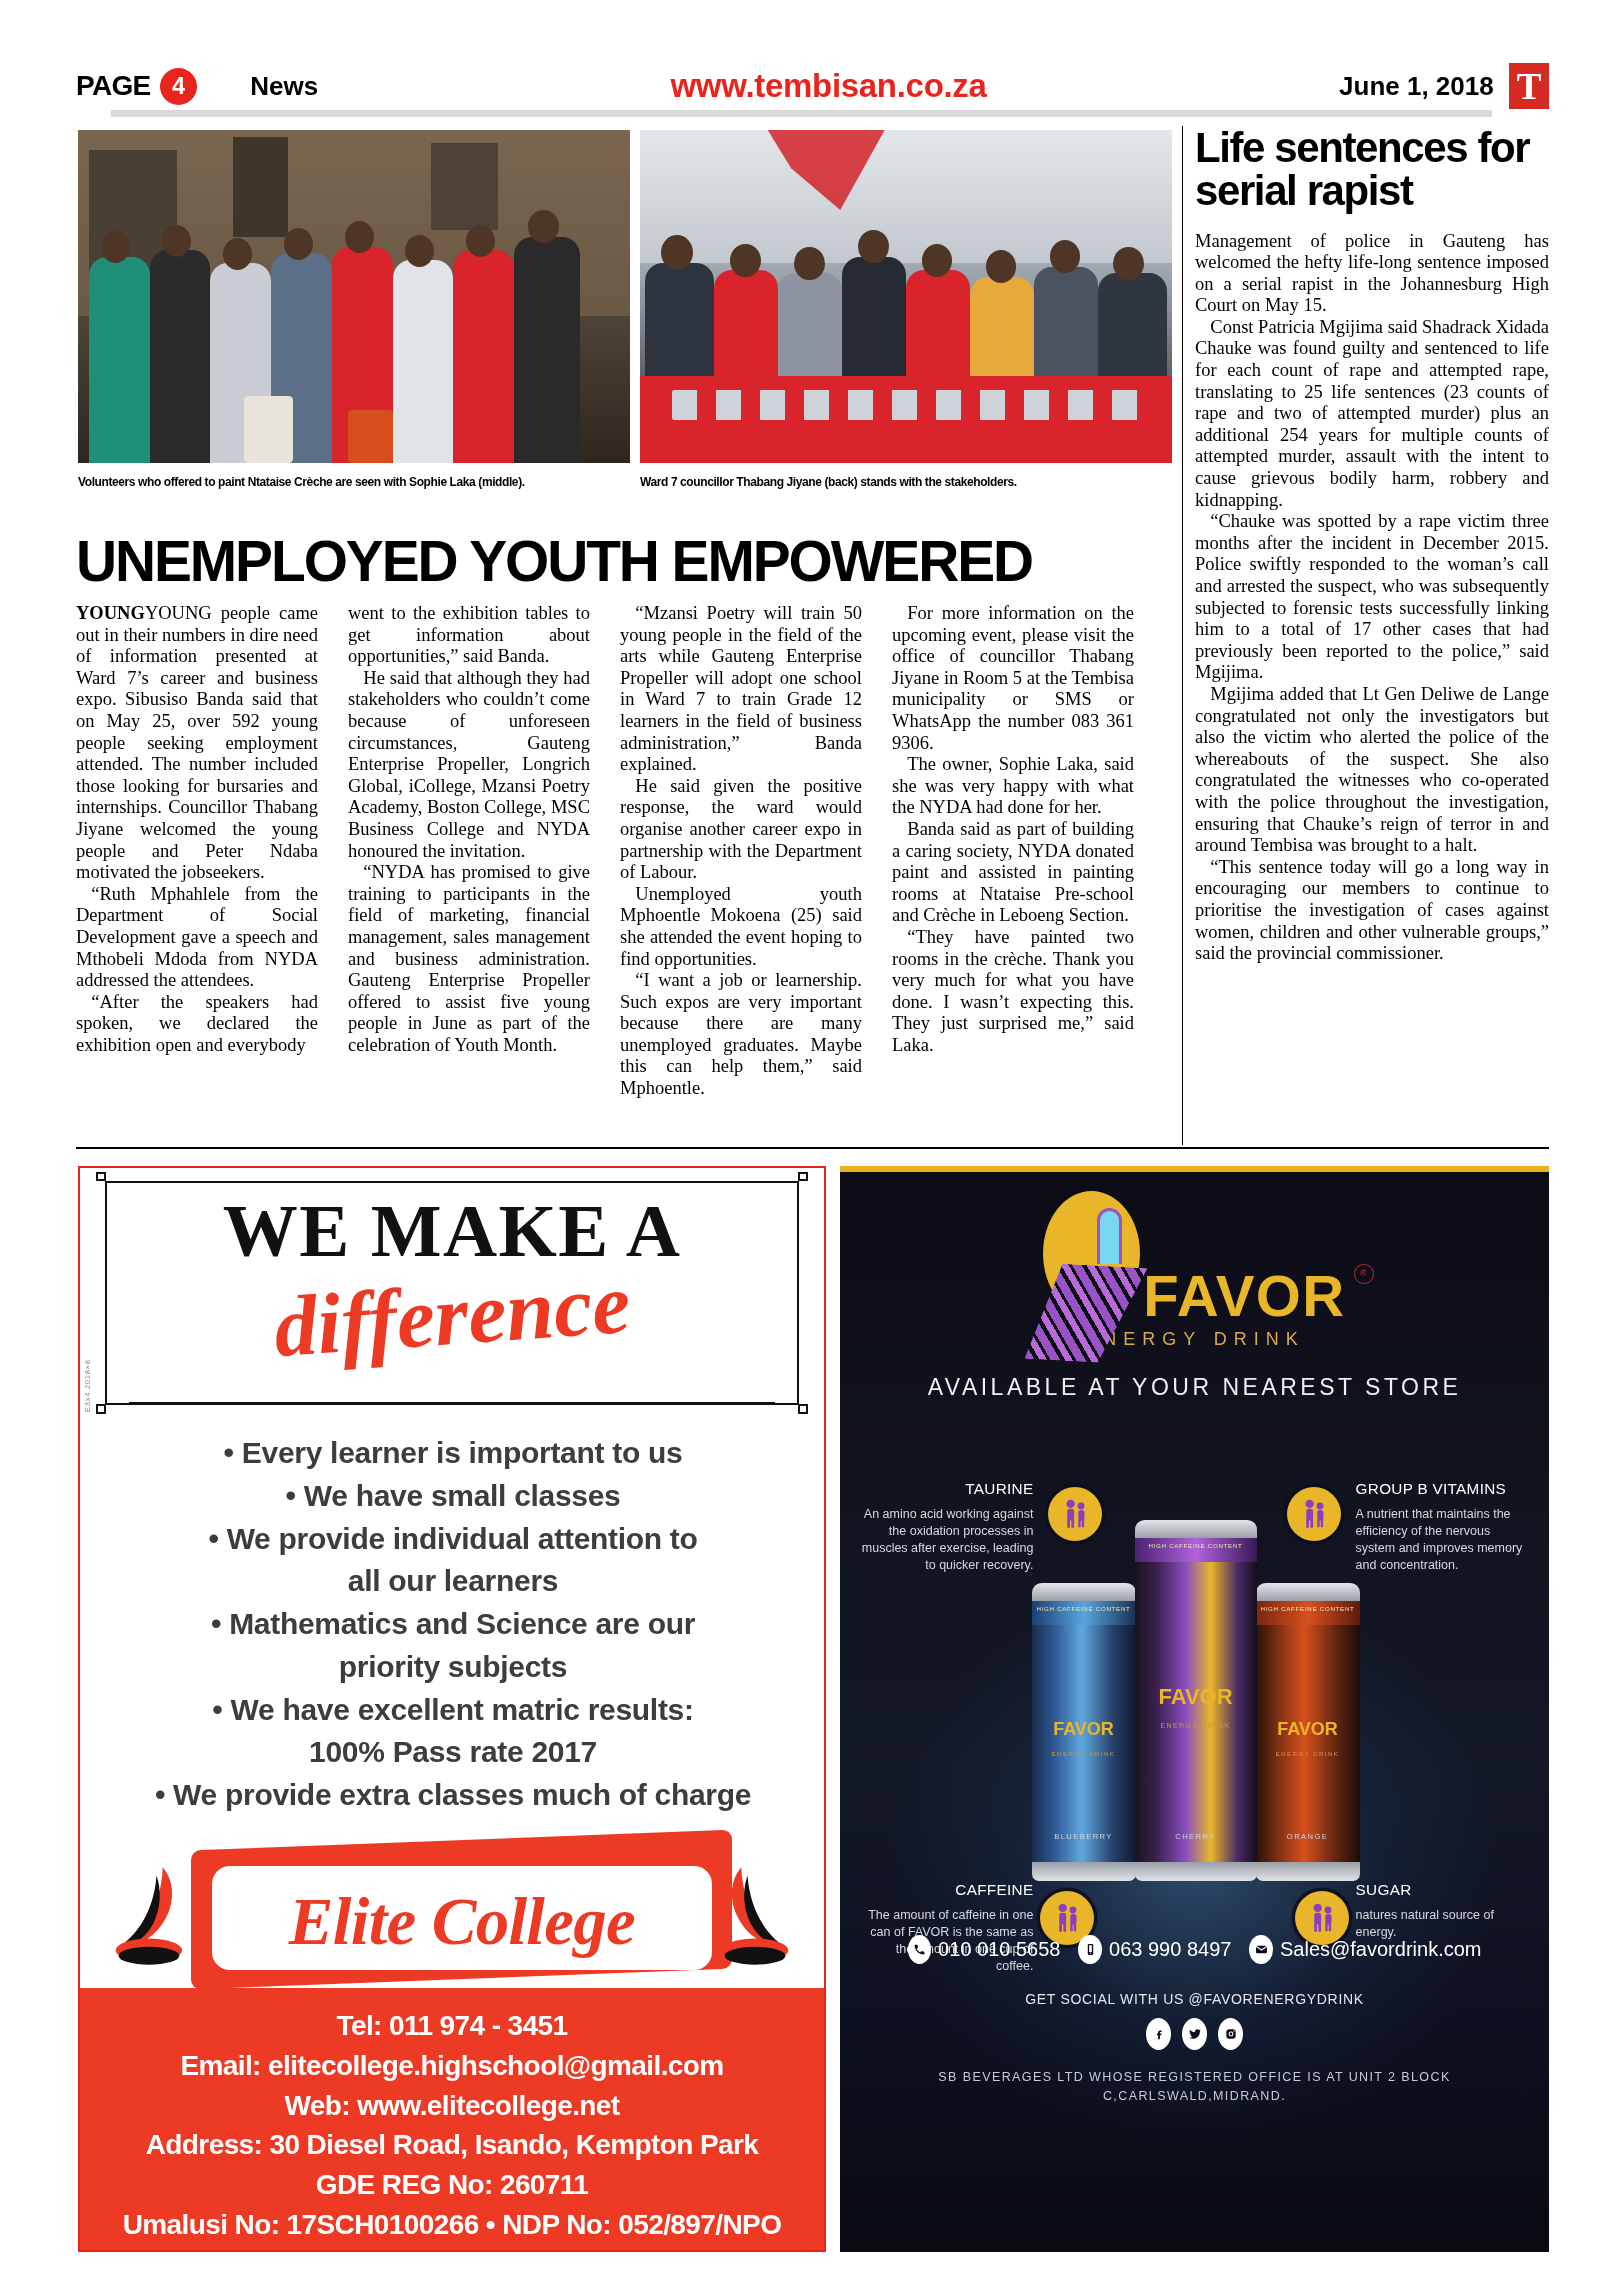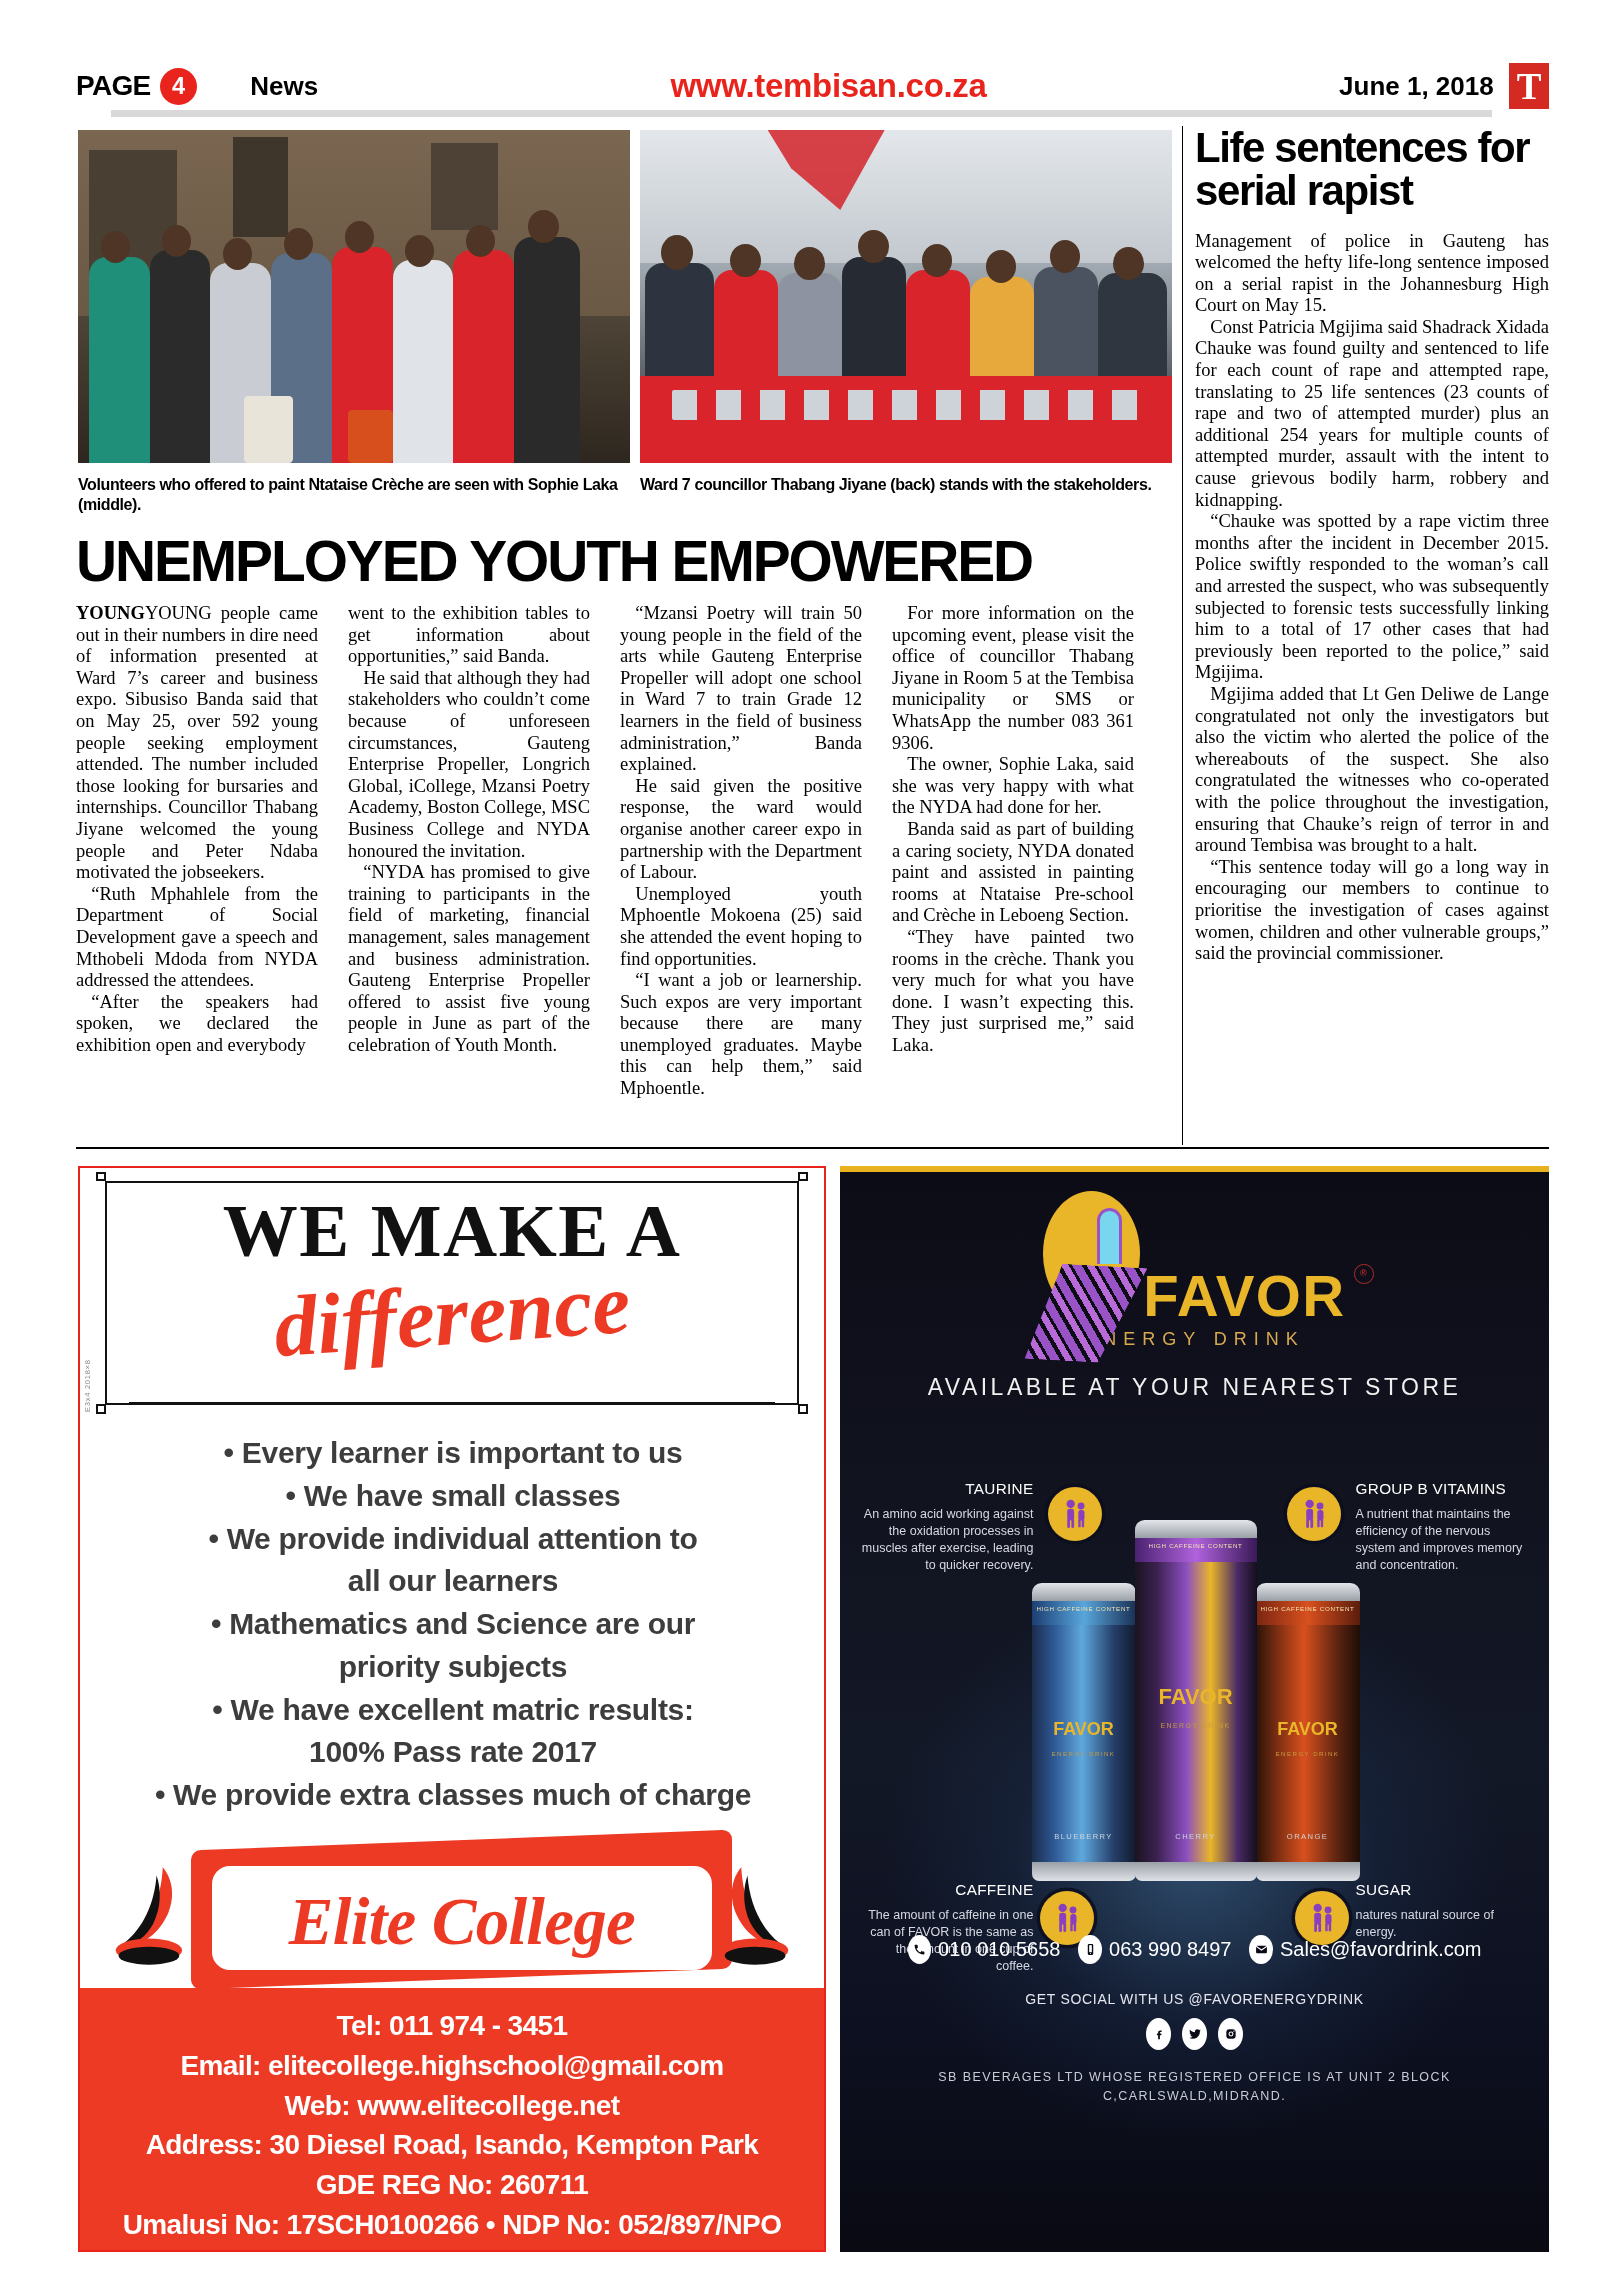--- a/index.html
+++ b/index.html
@@ -73,21 +73,21 @@
   }
   .pr { position: absolute; }
   
   .fig { position: absolute; bottom: 0; border-radius: 18px 18px 0 0; }
   .head { position: absolute; border-radius: 50%; background: #4e3525; }
 
   
   .caption {
     position: absolute;
     font-family: "Liberation Sans", sans-serif;
-    font-weight: bold; font-size: 16px; line-height: 1.26;
+    font-weight: bold; font-size: 12px; line-height: 1.26;
     color: #000; letter-spacing: -0.4px;
   }
   .caption-1 { left: 78px; top: 475px; width: 562px; }
   .caption-2 { left: 640px; top: 475px; width: 541px; }
 
   
   .main-headline {
     position: absolute; left: 76px; top: 533px; width: 1090px;
     font-family: "Liberation Sans", sans-serif;
     font-weight: bold; font-size: 58px; line-height: 0.96;

